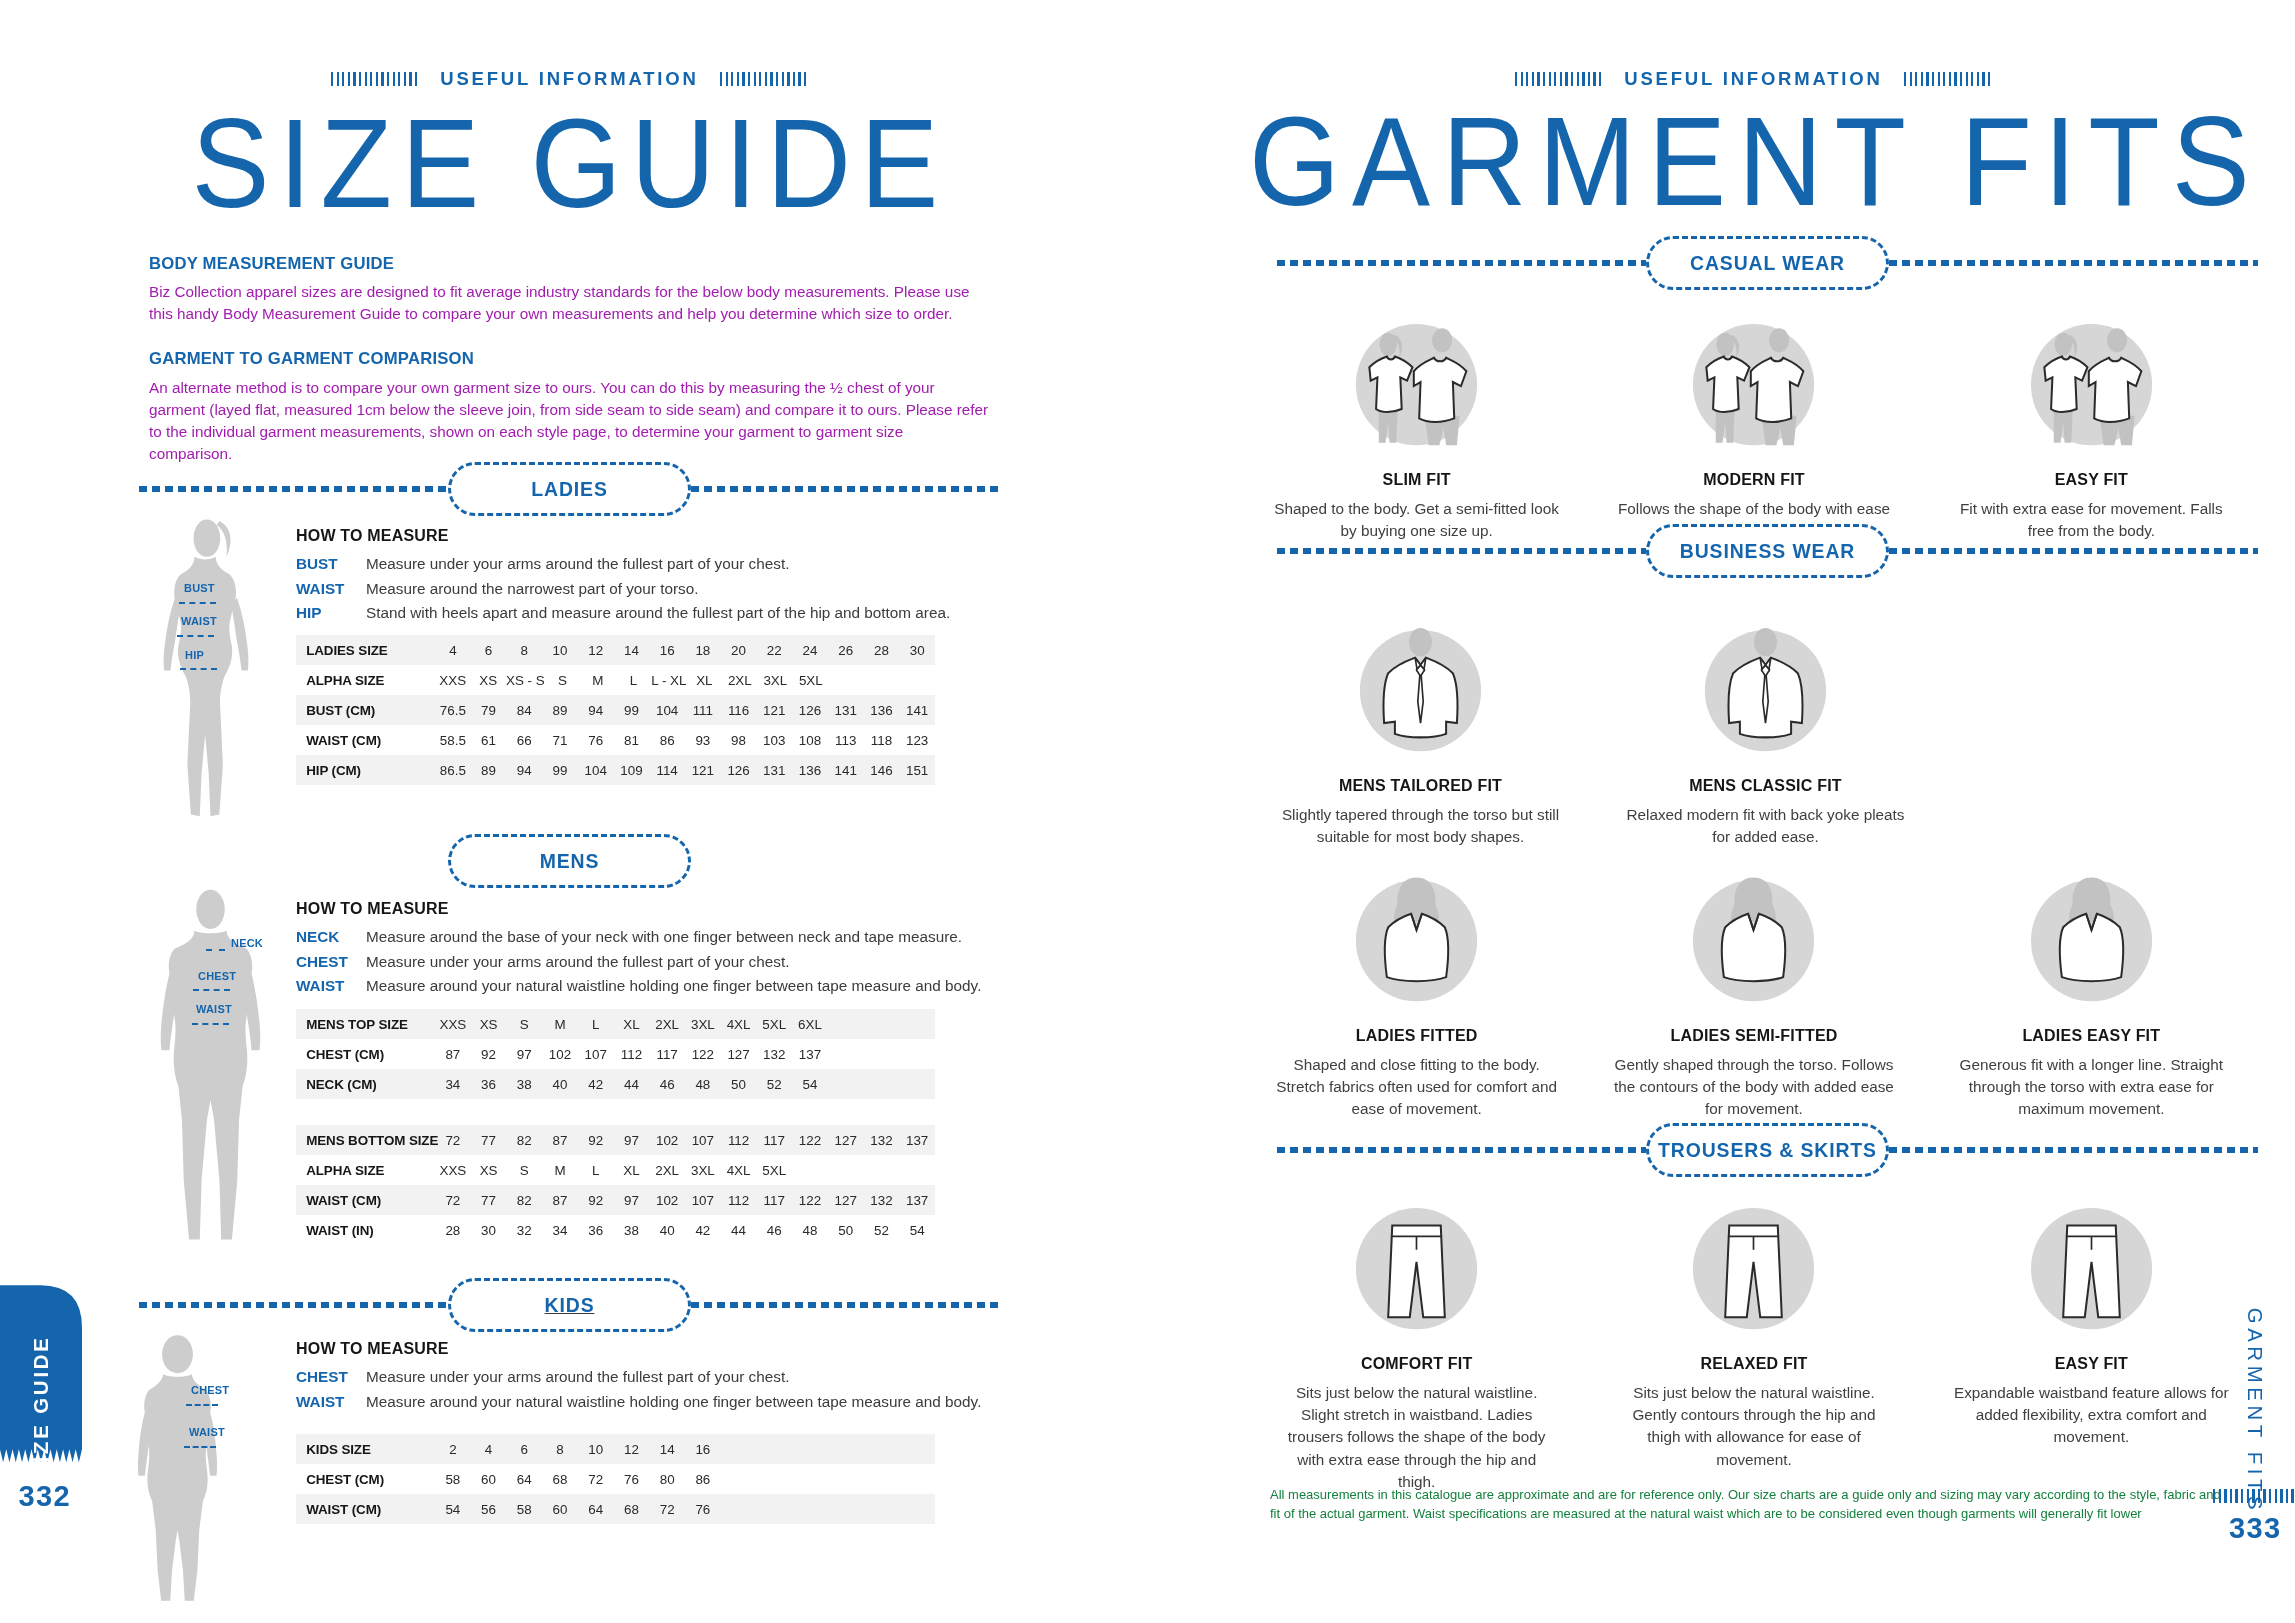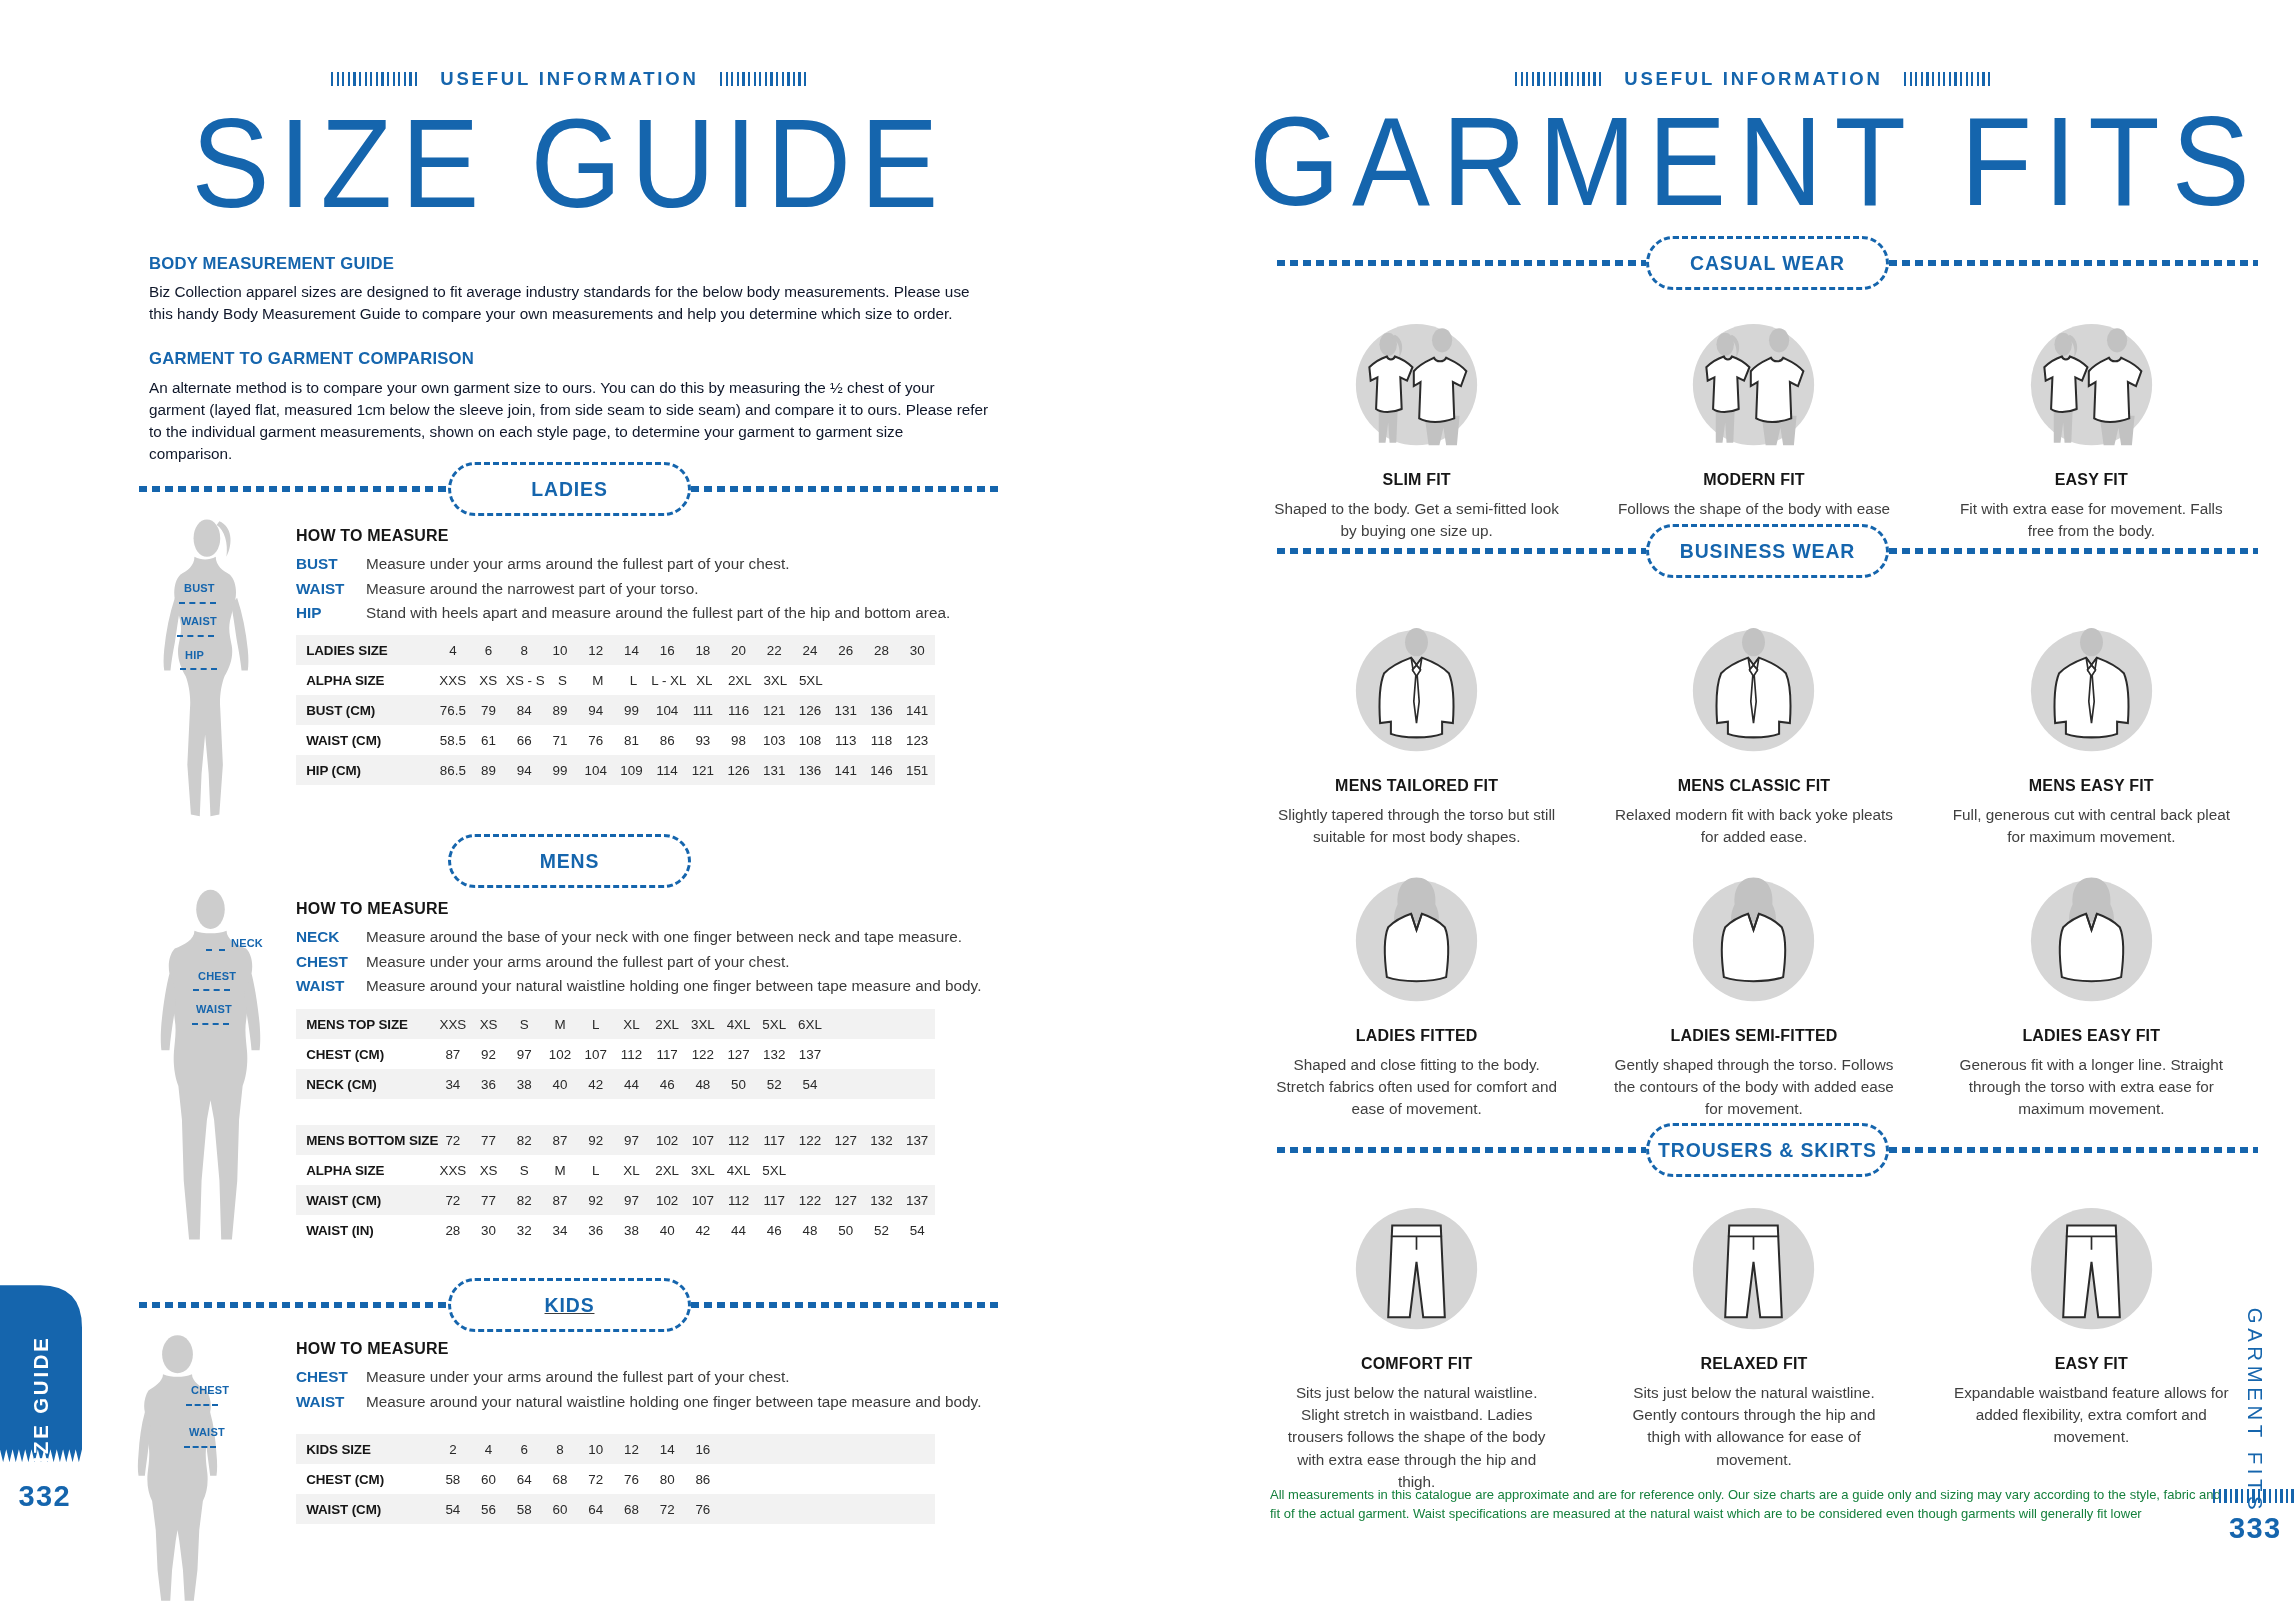--- a/index.html
+++ b/index.html
@@ -9,21 +9,21 @@
   
   .eyebrow{display:flex;align-items:center;justify-content:center;gap:21px;}
   .eyebrow .label{font-size:18.5px;font-weight:600;letter-spacing:2.8px;color:#1565ad;white-space:nowrap;}
   .ticks{width:88px;height:14px;background:repeating-linear-gradient(90deg,#1565ad 0 2.3px,transparent 2.3px 5.6px);}
   
   .big-title{width:100%;text-align:center;font-size:117px;line-height:1.0;font-weight:400;
              color:#1565ad;letter-spacing:9.3px;white-space:nowrap;transform:scaleY(1.08);
              font-stretch:condensed;}
   
   .intro h3{font-size:16.7px;font-weight:700;color:#1565ad;margin:0 0 7.4px 0;letter-spacing:0.2px;}
-  .intro p{font-size:15.3px;line-height:1.44;margin:0 0 24px 0;color:#0f172a;}
+  .intro p{font-size:15.3px;line-height:1.44;margin:0 0 24px 0;color:#a21caf;}
   
   .banner{display:flex;align-items:center;}
   .banner .line{flex:1;height:5.6px;background:repeating-linear-gradient(90deg,#1565ad 0 7.9px,transparent 7.9px 13px);}
   .banner .pill{width:237px;height:48px;border:3.2px dashed #1565ad;border-radius:28px;
                 display:flex;align-items:center;justify-content:center;flex:none;background:#fff;}
   .banner .pill span{font-size:19.4px;font-weight:600;letter-spacing:0.9px;color:#1565ad;white-space:nowrap;}
   
   .howto h4{font-size:16px;font-weight:700;color:#161616;margin:0 0 10.2px 0;letter-spacing:0.2px;}
   .mrow{display:flex;margin-bottom:6.5px;}
   .mrow .mlabel{width:70px;flex:none;font-size:15.3px;font-weight:700;color:#1565ad;}
@@ -355,27 +355,20 @@
       <div class="fit-name">MENS TAILORED FIT</div>
       <div class="fit-desc">Slightly tapered through the torso but still suitable for most body shapes.</div>
     </div>
     <div class="fit-card">
       <svg class="fit-icon" viewBox="0 0 292 306" width="135" height="142">
           <use href="#icon-business"></use>
         </svg>
       <div class="fit-name">MENS CLASSIC FIT</div>
       <div class="fit-desc">Relaxed modern fit with back yoke pleats for added ease.</div>
     </div>
-    <div class="fit-card">
-      <svg class="fit-icon" viewBox="0 0 292 306" width="135" height="142">
-          <use href="#icon-business"></use>
-        </svg>
-      <div class="fit-name">MENS EASY FIT</div>
-      <div class="fit-desc">Full, generous cut with central back pleat for maximum movement.</div>
-    </div>
   </div>
 
   <div class="abs fitrow" style="left:1268px;top:865px;width:972px;">
     <div class="fit-card">
       <svg class="fit-icon" viewBox="0 0 292 306" width="135" height="142">
           <use href="#icon-ladies"></use>
         </svg>
       <div class="fit-name">LADIES FITTED</div>
       <div class="fit-desc">Shaped and close fitting to the body. Stretch fabrics often used for comfort and ease of movement.</div>
     </div>

